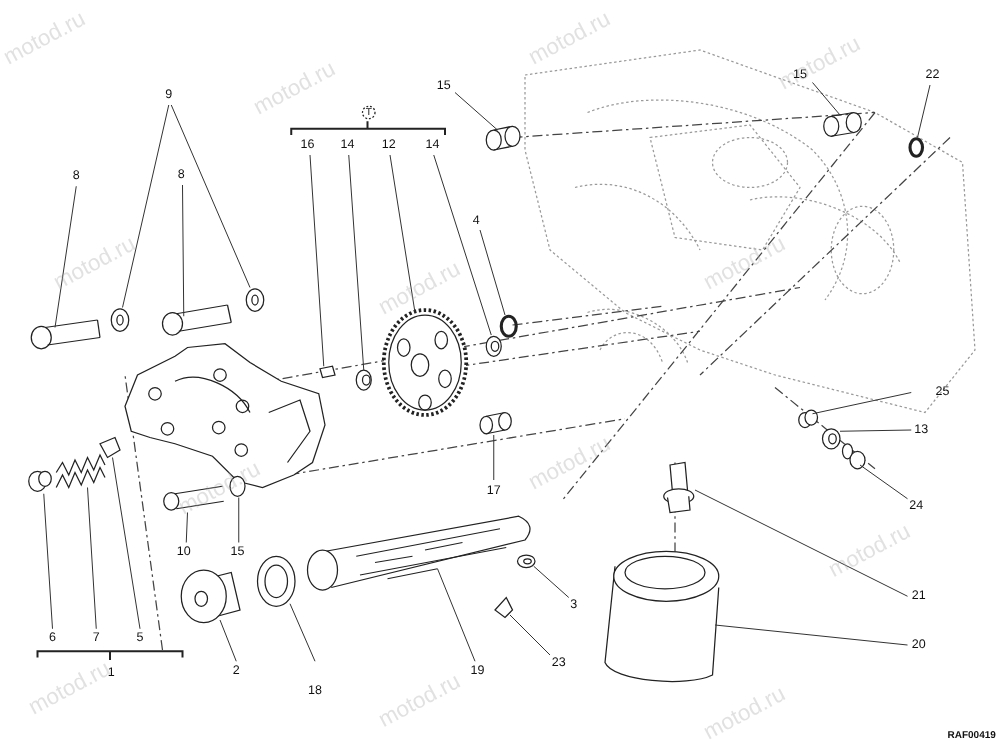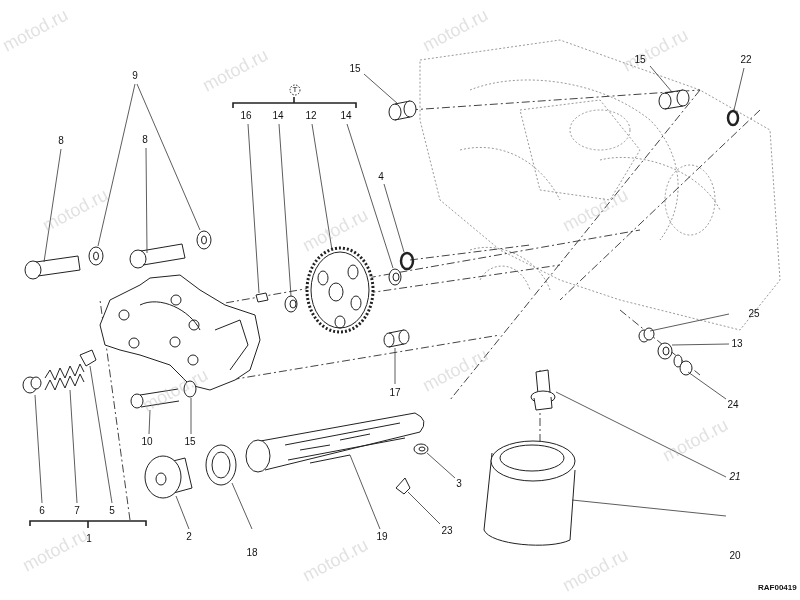--- a/index.html
+++ b/index.html
@@ -244,22 +244,22 @@
       <div class="lbl" style="left: 640px; top: 60px;">15</div>
       <div class="lbl" style="left: 746px; top: 60px;">22</div>
       <div class="lbl" style="left: 381px; top: 177px;">4</div>
       <div class="lbl" style="left: 737px; top: 314px; margin-left: 17px;">25</div>
       <div class="lbl" style="left: 737px; top: 344px;">13</div>
       <div class="lbl" style="left: 733px; top: 405px;">24</div>
       <div class="lbl" style="left: 395px; top: 393px;">17</div>
       <div class="lbl" style="left: 147px; top: 442px;">10</div>
       <div class="lbl" style="left: 190px; top: 442px;">15</div>
       <div class="lbl" style="left: 459px; top: 484px;">3</div>
-      <div class="lbl" style="left: 735px; top: 477px; font-style: italic;">21</div>
-      <div class="lbl" style="left: 735px; top: 516px; margin-top: 40px;">20</div>
+      <div class="lbl" style="left: 735px; top: 477px;">21</div>
+      <div class="lbl" style="left: 735px; top: 516px;">20</div>
       <div class="lbl" style="left: 42px; top: 511px;">6</div>
       <div class="lbl" style="left: 77px; top: 511px;">7</div>
       <div class="lbl" style="left: 112px; top: 511px;">5</div>
       <div class="lbl" style="left: 89px; top: 539px;">1</div>
       <div class="lbl" style="left: 189px; top: 537px;">2</div>
       <div class="lbl" style="left: 252px; top: 537px; margin-top: 16px;">18</div>
       <div class="lbl" style="left: 382px; top: 537px;">19</div>
       <div class="lbl" style="left: 447px; top: 531px; text-align: center;">23</div>
     </div>
 

